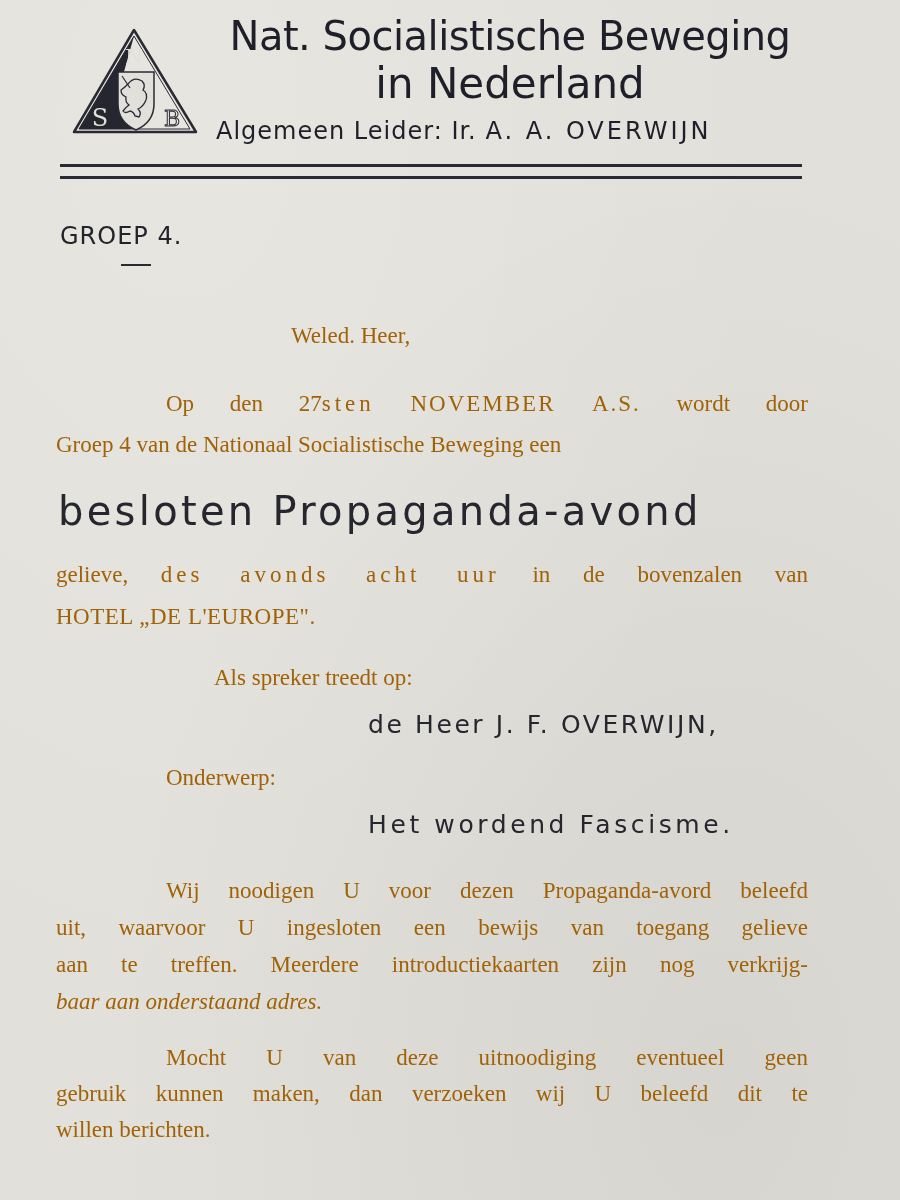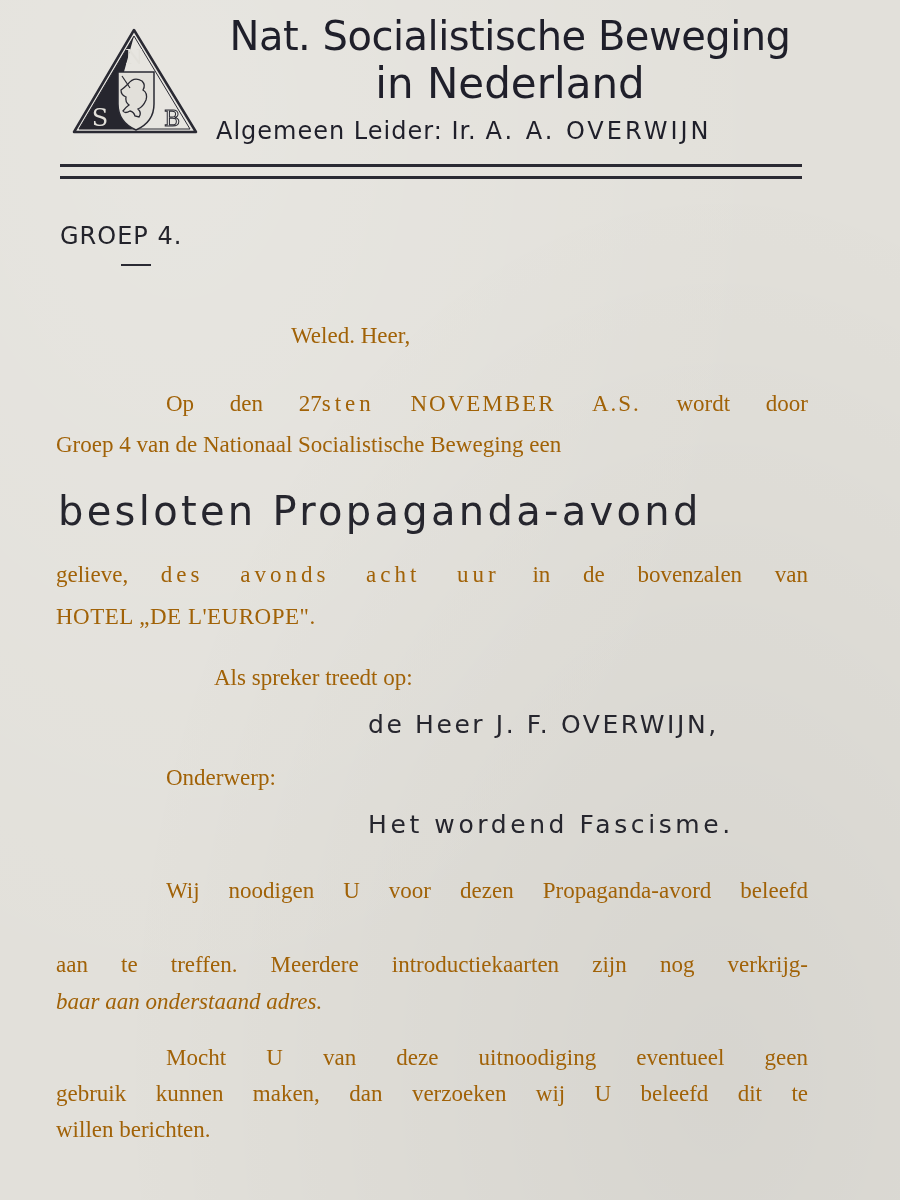--- a/index.html
+++ b/index.html
@@ -185,20 +185,21 @@
   </div>
   <div class="t serif" style="left:56px; top:603px; letter-spacing:0.5px;">HOTEL „DE L'EUROPE".</div>
 
   <div class="t serif" style="left:166px; top:664px;margin-left:48px;">Als spreker treedt op:</div>
   <div class="speaker sans">de Heer J. F. OVERWIJN,</div>
 
   <div class="t serif" style="left:166px; top:764px;">Onderwerp:</div>
   <div class="subject sans">Het wordend Fascisme.</div>
 
   <div class="t serif just" style="left:166px; top:877px; width:642px;">Wij noodigen U voor dezen Propaganda-avord beleefd</div>
+  <div class="t serif just" style="left:56px; top:914px; width:752px;">uit, waarvoor U ingesloten een bewijs van toegang gelieve</div>
   <div class="t serif just" style="left:56px; top:951px; width:752px;">aan te treffen. Meerdere introductiekaarten zijn nog verkrijg-</div>
   <div class="t serif" style="left:56px; top:988px;font-style:italic;">baar aan onderstaand adres.</div>
 
   <div class="t serif just" style="left:166px; top:1044px; width:642px;">Mocht U van deze uitnoodiging eventueel geen</div>
   <div class="t serif" style="left:56px; top:1116px;">willen berichten.</div>
   <div class="t serif just" style="left:56px; top:1080px; width:752px;">gebruik kunnen maken, dan verzoeken wij U beleefd dit te</div>
 
 
 </div>
 

